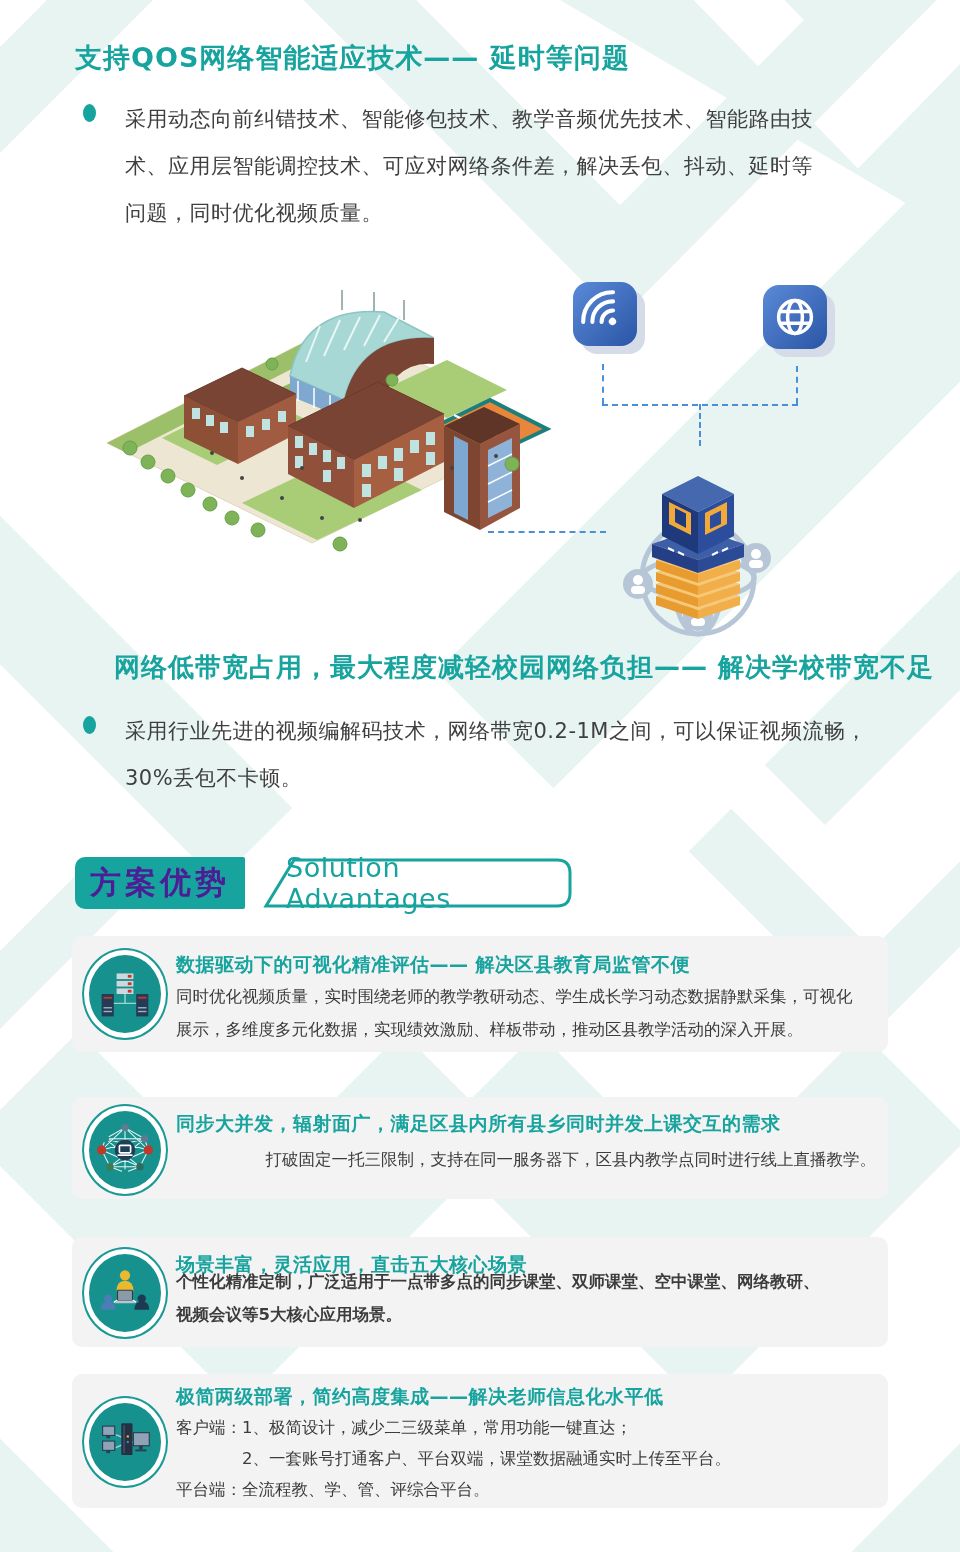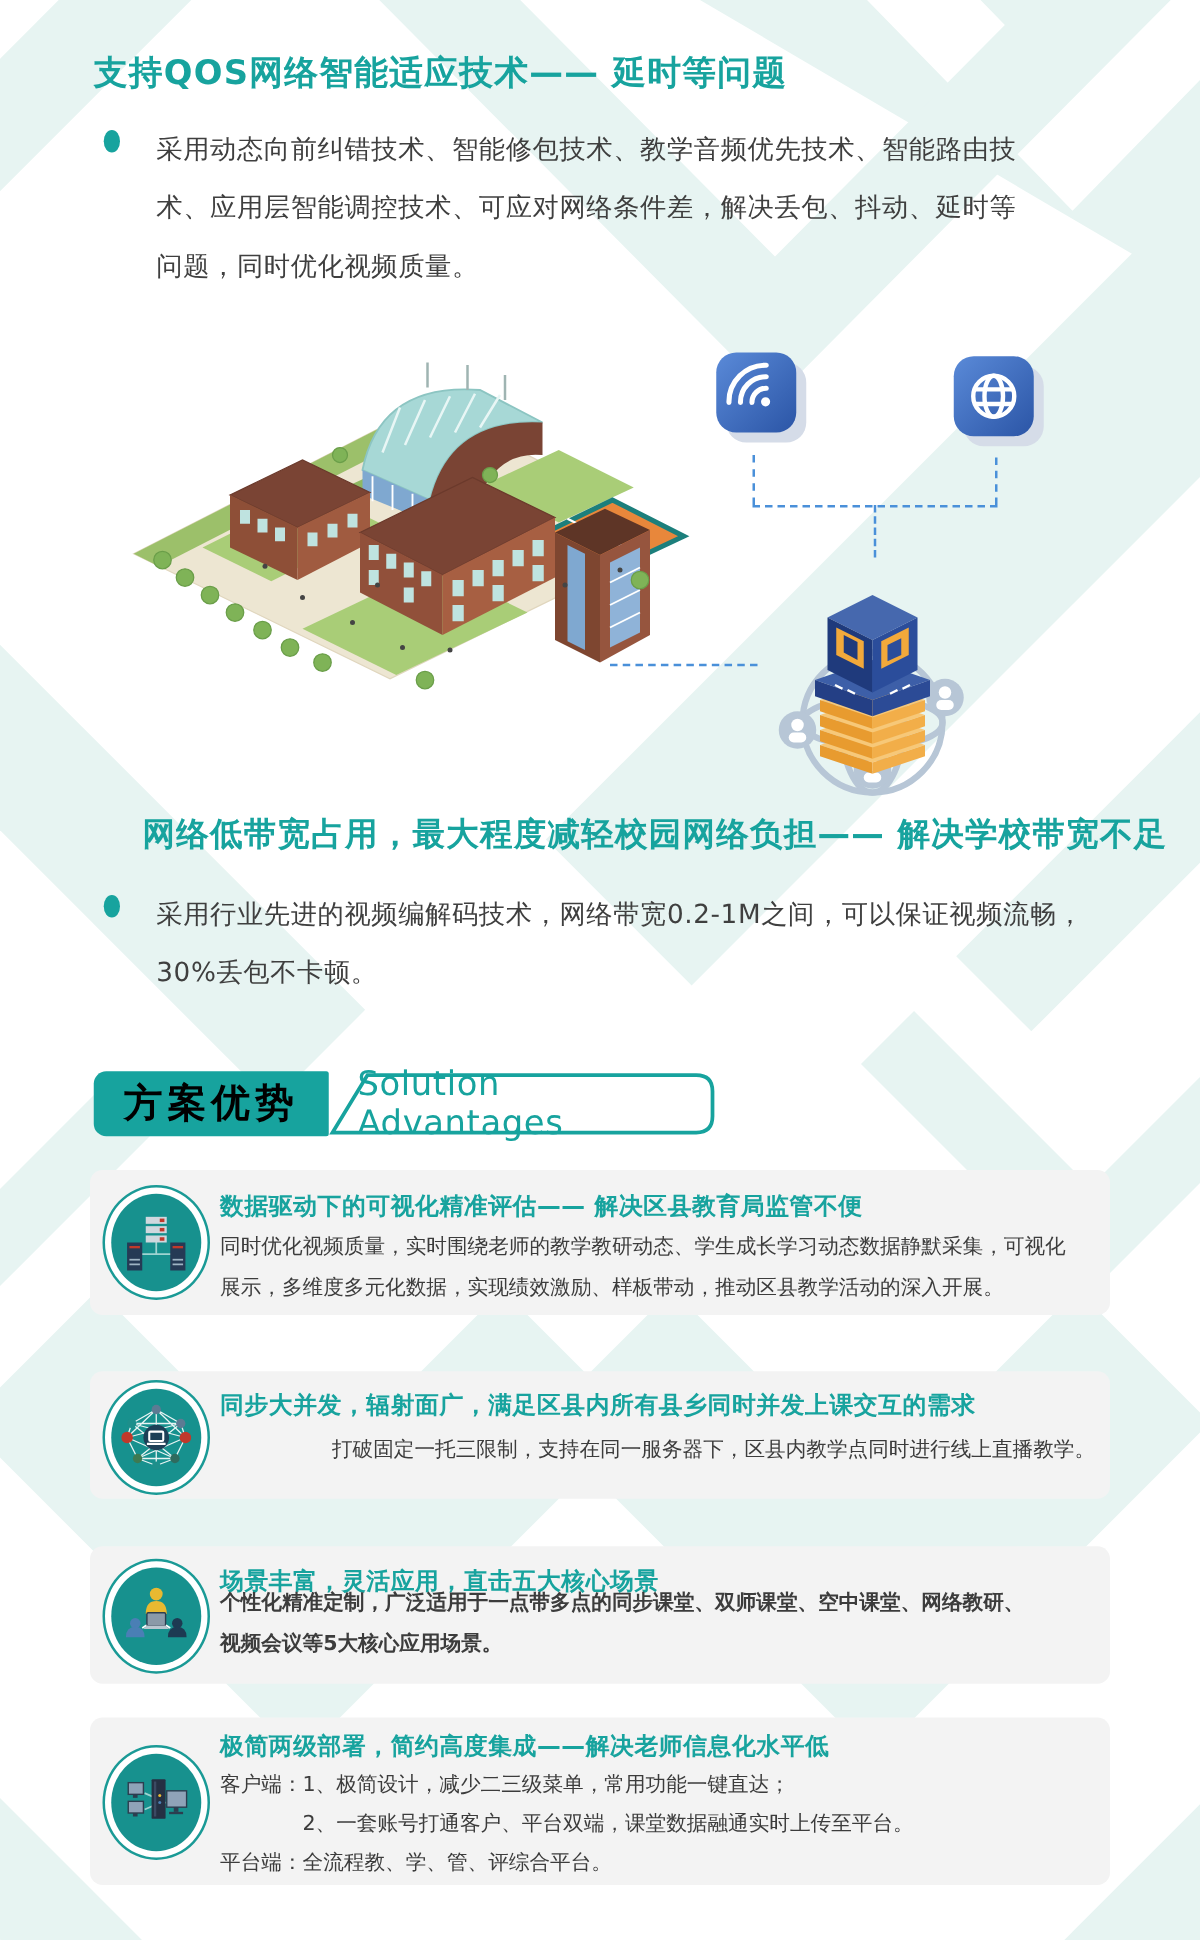--- a/index.html
+++ b/index.html
@@ -16,22 +16,22 @@
   .icon3d{position:absolute;width:72px;height:72px;z-index:2;}
   .icon3d .extrude{position:absolute;left:8px;top:8px;width:64px;height:64px;border-radius:16px;background:#D5DCE8;}
   .icon3d .face{position:absolute;left:0;top:0;width:64px;height:64px;border-radius:16px;
     background:linear-gradient(135deg,#5A8AD8 0%,#2B55A6 100%);display:flex;align-items:center;justify-content:center;}
 
   .dash-h{position:absolute;border-top:2px dashed #4A90D9;z-index:1;}
   .dash-v{position:absolute;border-left:2px dashed #4A90D9;z-index:1;}
 
   
   .banner-outline{position:absolute;z-index:2;}
-  .banner-cn{position:absolute;left:75px;top:857px;width:188px;height:52px;background:#17A39E;
-    border-radius:10px 2px 2px 10px;color:#000000;font-size:31px;font-weight:700;letter-spacing:4px;
+  .banner-cn{position:absolute;left:75px;top:857px;width:170px;height:52px;background:#17A39E;
+    border-radius:10px 2px 2px 10px;color:#4c1d95;font-size:31px;font-weight:700;letter-spacing:4px;
     display:flex;align-items:center;justify-content:center;z-index:3;}
   .banner-en{position:absolute;left:286px;top:861px;width:272px;height:44px;color:#17A39E;font-size:27px;
     display:flex;align-items:center;justify-content:center;z-index:3;letter-spacing:.5px;}
 
   
   .card{position:absolute;left:72px;width:816px;background:#F3F3F3;border-radius:10px;z-index:2;}
   .card-icon{position:absolute;left:10px;width:82px;height:88px;border:2px solid #1A9A96;border-radius:50%;
     display:flex;align-items:center;justify-content:center;background:#fff;}
   .card-icon .inner{width:72px;height:78px;border-radius:50%;background:#17918E;display:flex;align-items:center;justify-content:center;}
   .card-title{position:absolute;left:104px;color:#17A39E;font-size:19px;font-weight:700;letter-spacing:.5px;}

